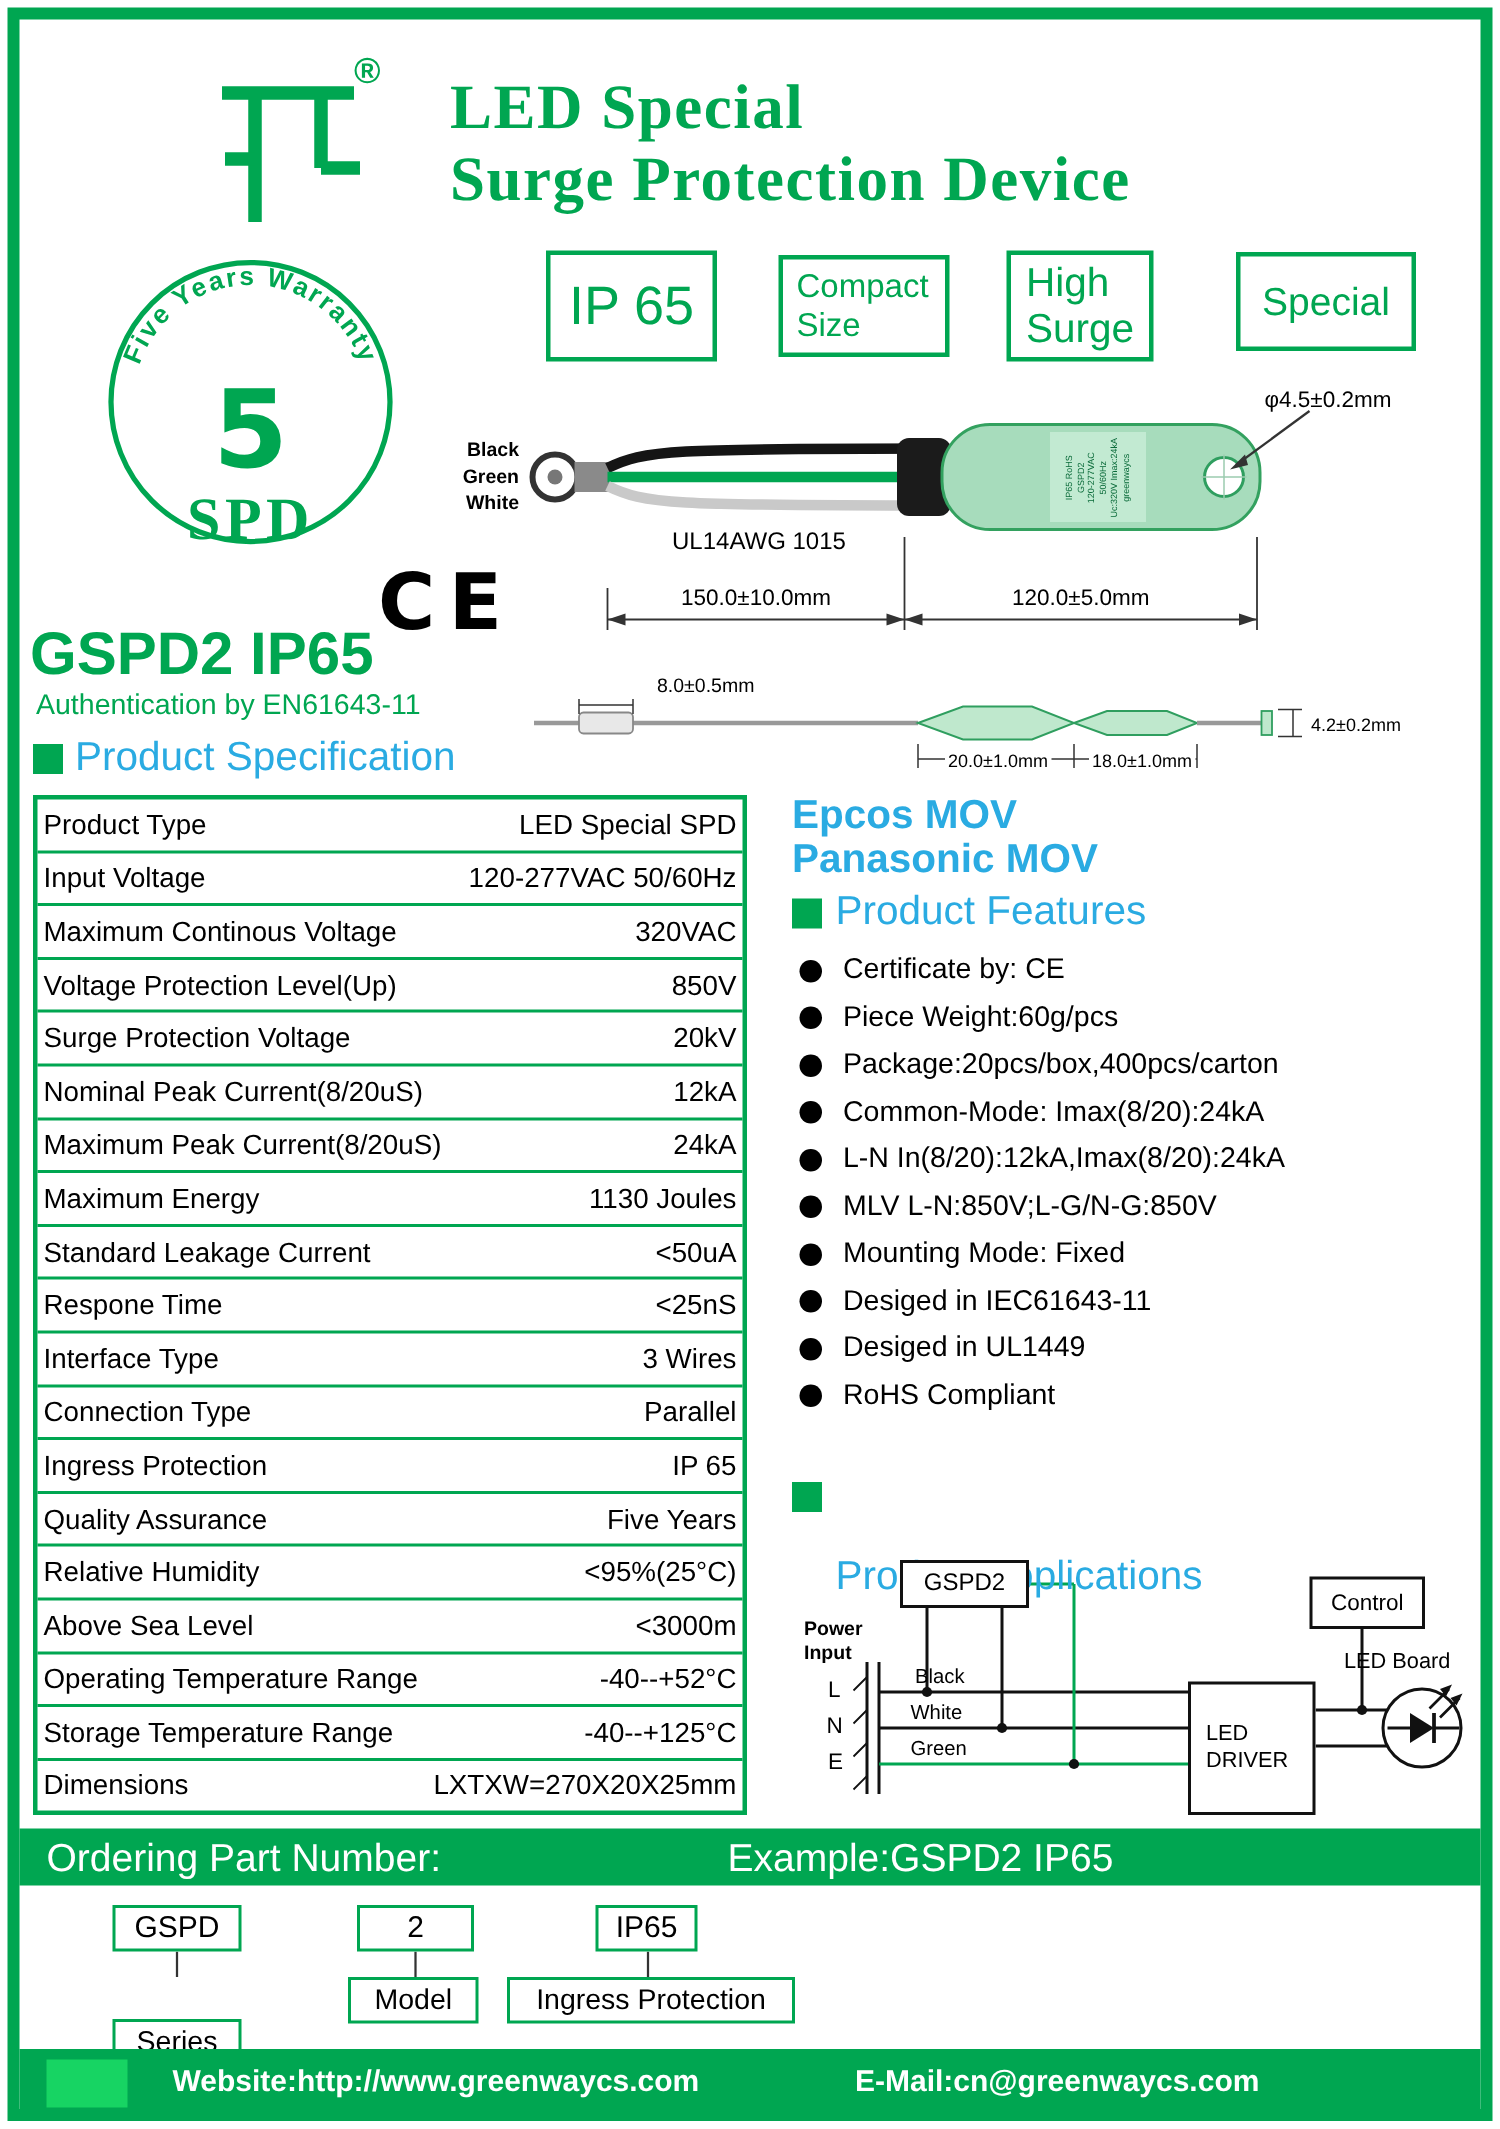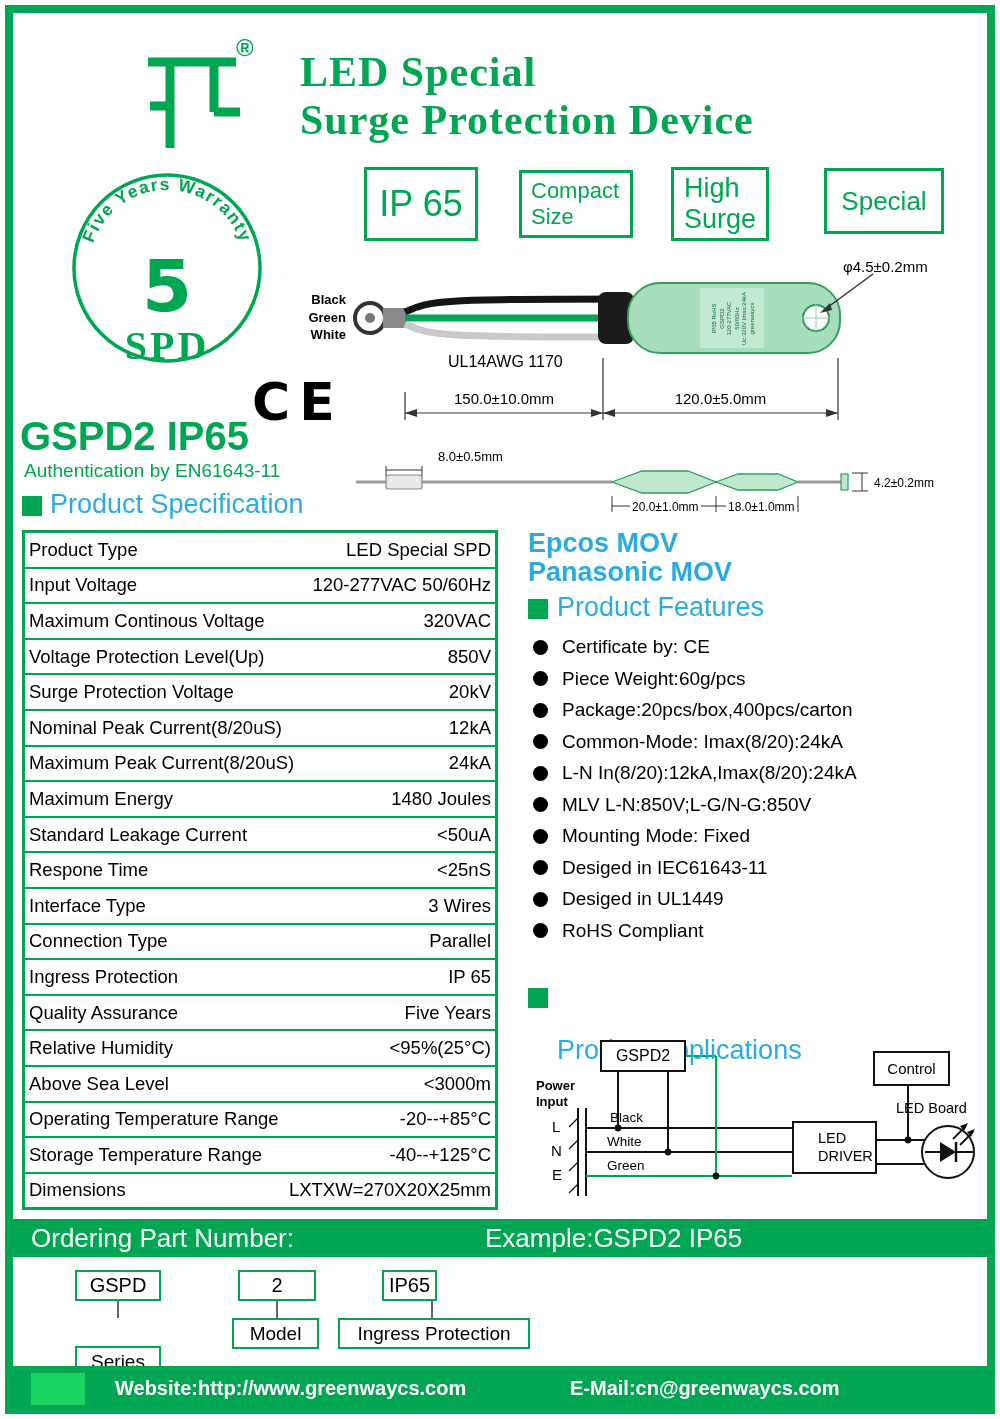--- a/index.html
+++ b/index.html
@@ -174,21 +174,21 @@
   </div>
   <div id="dev-label">
     <div class="inner">
       <div>IP65  RoHS</div>
       <div>GSPD2</div>
       <div>120-277VAC 50/60Hz</div>
       <div>Uc:320V Imax:24kA</div>
       <div>greenwaycs</div>
     </div>
   </div>
-  <div class="txt" style="left:448px;top:353px;font-size:16px;">UL14AWG 1170</div>
+  <div class="txt" style="left:448px;top:353px;font-size:16px;">UL14AWG 1015</div>
   <div class="dim" style="left:405px;top:390px;width:198px;">150.0±10.0mm</div>
   <div class="dim" style="left:603px;top:390px;width:235px;">120.0±5.0mm</div>
   <div class="dim" style="left:843px;top:258px;width:120px;text-align:left;">φ4.5±0.2mm</div>
 
   <div class="txt" style="left:252px;top:372px;font-size:52px;font-weight:bold;letter-spacing:9px;font-family:'DejaVu Sans',sans-serif;">CE</div>
   <div class="txt green" style="left:20px;top:414px;font-size:40px;font-weight:bold;font-family:Liberation Sans, sans-serif;">GSPD2 IP65</div>
   <div class="txt green" style="left:24px;top:460px;font-size:19px;">Authentication by EN61643-11</div>
 
   <div class="sdim" style="left:436px;top:449px;font-size:13px;">8.0±0.5mm</div>
   <div class="sdim" style="left:630px;top:500px;">20.0±1.0mm</div>
@@ -222,21 +222,21 @@
     <div class="srow">
         <span>Nominal Peak Current(8/20uS)</span>
         <span>12kA</span>
       </div>
     <div class="srow">
         <span>Maximum Peak Current(8/20uS)</span>
         <span>24kA</span>
       </div>
     <div class="srow">
         <span>Maximum Energy</span>
-        <span>1480 Joules</span>
+        <span>1130 Joules</span>
       </div>
     <div class="srow">
         <span>Standard Leakage Current</span>
         <span>&lt;50uA</span>
       </div>
     <div class="srow">
         <span>Respone Time</span>
         <span>&lt;25nS</span>
       </div>
     <div class="srow">
@@ -258,21 +258,21 @@
     <div class="srow">
         <span>Relative Humidity</span>
         <span>&lt;95%(25°C)</span>
       </div>
     <div class="srow">
         <span>Above Sea Level</span>
         <span>&lt;3000m</span>
       </div>
     <div class="srow">
         <span>Operating Temperature Range</span>
-        <span>-20--+85°C</span>
+        <span>-40--+52°C</span>
       </div>
     <div class="srow">
         <span>Storage Temperature Range</span>
         <span>-40--+125°C</span>
       </div>
     <div class="srow">
         <span>Dimensions</span>
         <span>LXTXW=270X20X25mm</span>
       </div>
   </div>
@@ -327,21 +327,21 @@
 
   <div class="sq" style="left:528px;top:988px;"></div>
   <div class="txt h-cyan" style="left:557px;top:987px;margin-top:48px;">Product Applications</div>
 
   <div class="appbox" style="left:600px;top:1040px;width:86px;height:32px;font-size:16px;">
     <span>GSPD2</span>
   </div>
   <div class="appbox" style="left:873px;top:1051px;width:77px;height:35px;justify-content:center;">
     <span>Control</span>
   </div>
-  <div class="appbox" style="left:792px;top:1121px;width:85px;height:53px;font-size:14.5px;align-items:flex-start;padding-left:24px;">
+  <div class="appbox" style="left:792px;top:1121px;width:85px;height:89px;font-size:14.5px;align-items:flex-start;padding-left:10px;">
     <span>LED</span>
     <span>DRIVER</span>
   </div>
   <div class="txt" style="left:896px;top:1100px;font-size:14.5px;">LED Board</div>
   <div class="txt" style="left:536px;top:1078px;font-size:13px;font-weight:bold;line-height:1.2;white-space:normal;width:48px;">
     <div>Power</div>
     <div>Input</div>
   </div>
   <div class="txt" style="left:552px;top:1118px;font-size:15px;">L</div>
   <div class="txt" style="left:551px;top:1142px;font-size:15px;">N</div>
@@ -354,21 +354,21 @@
     <span style="left:18px;">Ordering Part Number:</span>
     <span style="left:472px;">Example:GSPD2 IP65</span>
   </div>
 
   <div class="obox" style="left:75px;top:1270px;width:86px;height:31px;">
     <span>GSPD</span>
   </div>
   <div class="obox" style="left:238px;top:1270px;width:78px;height:31px;">
     <span>2</span>
   </div>
-  <div class="obox" style="left:382px;top:1270px;width:55px;height:31px;">
+  <div class="obox" style="left:397px;top:1270px;width:68px;height:31px;">
     <span>IP65</span>
   </div>
   <div class="obox" style="left:75px;top:1330px;width:86px;height:31px;font-size:19px;margin-top:16px;">
     <span>Series</span>
   </div>
   <div class="obox" style="left:232px;top:1318px;width:87px;height:31px;font-size:19px;">
     <span>Model</span>
   </div>
   <div class="obox" style="left:338px;top:1318px;width:192px;height:31px;font-size:19px;">
     <span>Ingress Protection</span>

